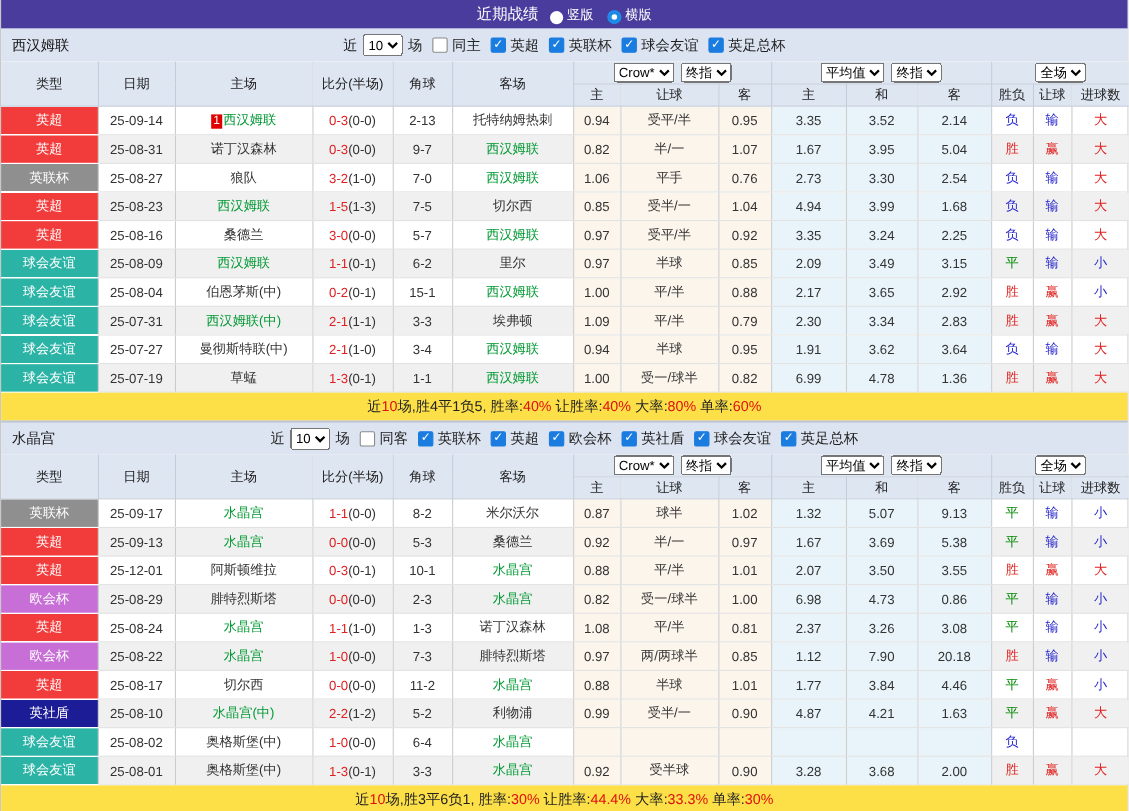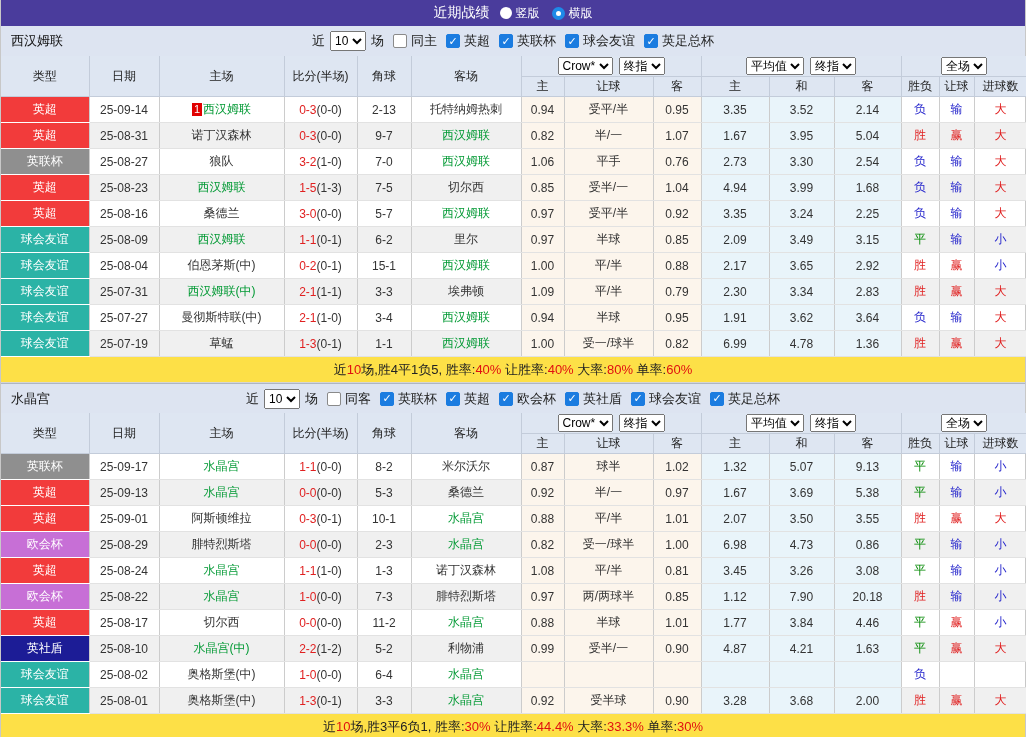--- a/index.html
+++ b/index.html
@@ -3,21 +3,21 @@
 <meta charset="utf-8">
 <style>
   * { margin:0; padding:0; box-sizing:border-box; }
   body { font-family:"Liberation Sans","DejaVu Sans",sans-serif; background:#fff; }
   .page { width:1026px; border-left:1px solid #c8c8c8; border-right:1px solid #c8c8c8; border-bottom:1px solid #b5b5b5; }
 
   
   .titlebar { height:26px; background:#4a3c9c; color:#fff; display:flex; align-items:center; justify-content:center; gap:10px; }
   .titlebar .ttl { font-size:14px; font-weight:normal; }
   .radio-group { display:flex; align-items:center; gap:12px; font-size:12px; }
-  .radio-lbl { display:flex; align-items:center; gap:4px; cursor:pointer; }
+  .radio-lbl { display:flex; align-items:flex-end; gap:4px; cursor:pointer; }
   .rdo { width:12px; height:12px; border-radius:50%; background:#fff; display:inline-block; }
   .rdo.sel { width:13px; height:13px; background:#fff; border:4px solid #1e8ae8; }
 
   
   .filterbar { height:30px; background:#dde4f1; position:relative; display:flex; align-items:center; justify-content:center; font-size:13px; color:#222; }
   .section + .section .filterbar { border-top:1px solid #aeb6c2; }
   .teamname { position:absolute; left:10px; font-size:13px; color:#111; }
   .filtermid { display:flex; align-items:center; gap:3px; }
   .filtermid select { font-size:12px; height:20px; margin:0 2px; }
   .cb { width:14px; height:14px; display:inline-flex; align-items:center; justify-content:center; font-size:11px; line-height:1; border-radius:2px; margin:0 1px 0 6px; cursor:pointer; }
@@ -394,21 +394,21 @@
               <td class="hcell">0.97</td>
               <td class="ecell">1.67</td>
               <td class="ecell">3.69</td>
               <td class="ecell">5.38</td>
               <td class="res-g">平</td>
               <td class="res-b">输</td>
               <td class="res-b">小</td>
             </tr>
             <tr>
               <td class="typecell" style="background:#f23b3b">英超</td>
-              <td>25-09-01</td>
+              <td>25-12-01</td>
               <td><span class="">阿斯顿维拉</span></td>
               <td><span class="score-main">0-3</span><span>(0-1)</span></td>
               <td>10-1</td>
               <td><span class="green">水晶宫</span></td>
               <td class="hcell">0.88</td>
               <td class="hcell">平/半</td>
               <td class="hcell">1.01</td>
               <td class="ecell">2.07</td>
               <td class="ecell">3.50</td>
               <td class="ecell">3.55</td>
@@ -436,21 +436,21 @@
             <tr>
               <td class="typecell" style="background:#f23b3b">英超</td>
               <td>25-08-24</td>
               <td><span class="green">水晶宫</span></td>
               <td><span class="score-main">1-1</span><span>(1-0)</span></td>
               <td>1-3</td>
               <td><span class="">诺丁汉森林</span></td>
               <td class="hcell">1.08</td>
               <td class="hcell">平/半</td>
               <td class="hcell">0.81</td>
-              <td class="ecell">3.45</td>
+              <td class="ecell">2.37</td>
               <td class="ecell">3.26</td>
               <td class="ecell">3.08</td>
               <td class="res-g">平</td>
               <td class="res-b">输</td>
               <td class="res-b">小</td>
             </tr>
             <tr>
               <td class="typecell" style="background:#c76fd6">欧会杯</td>
               <td>25-08-22</td>
               <td><span class="green">水晶宫</span></td>

